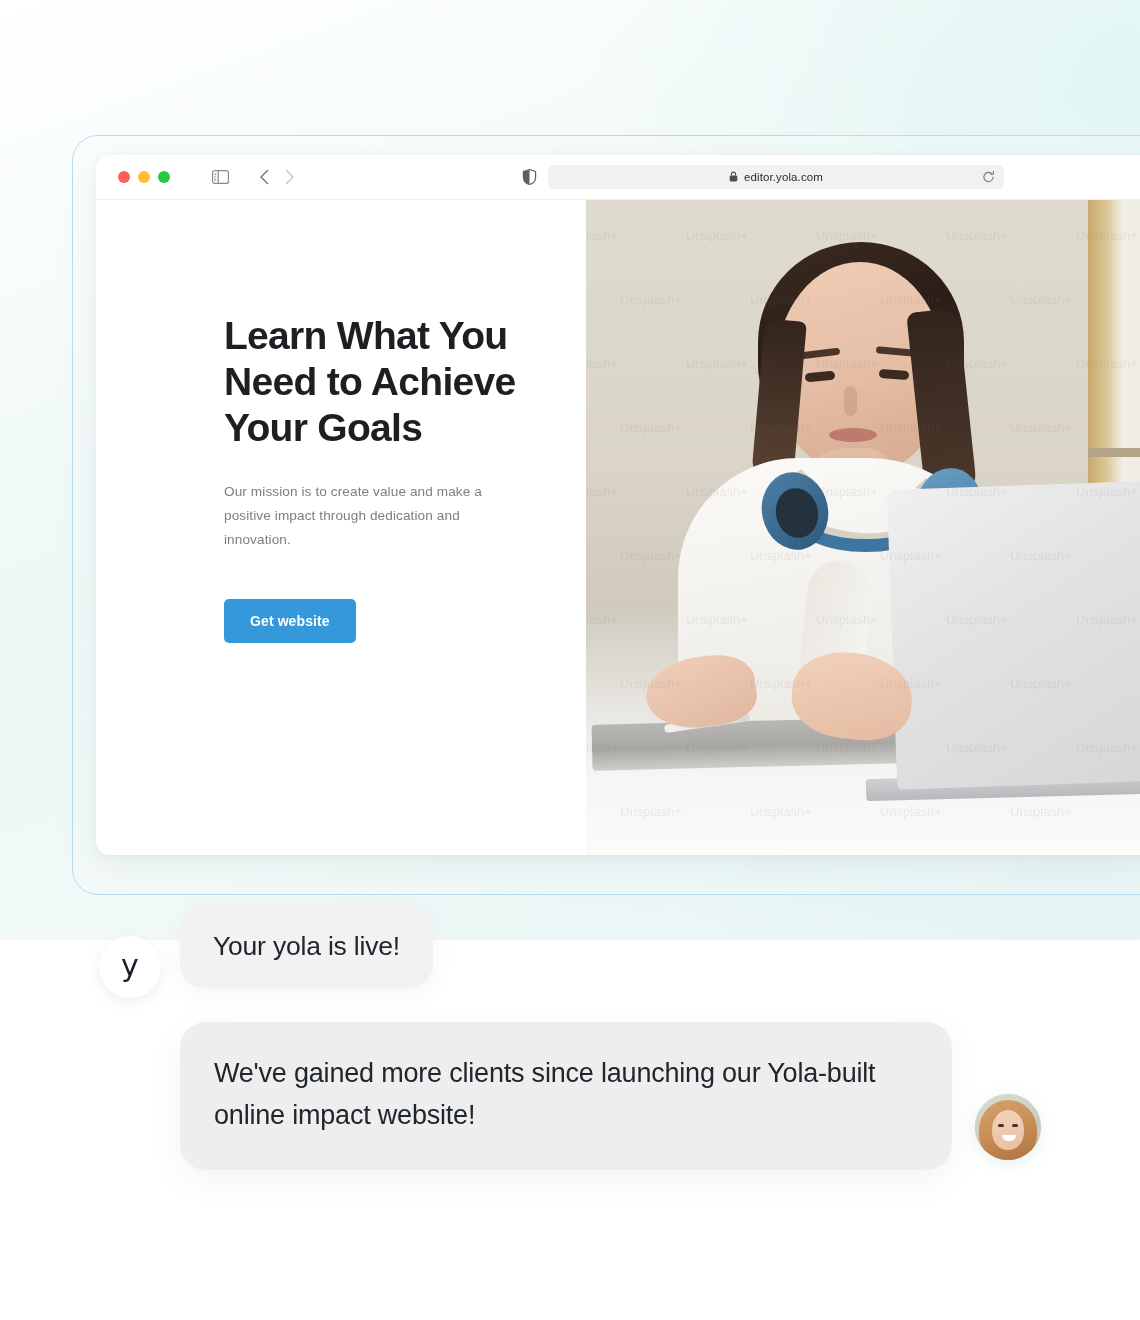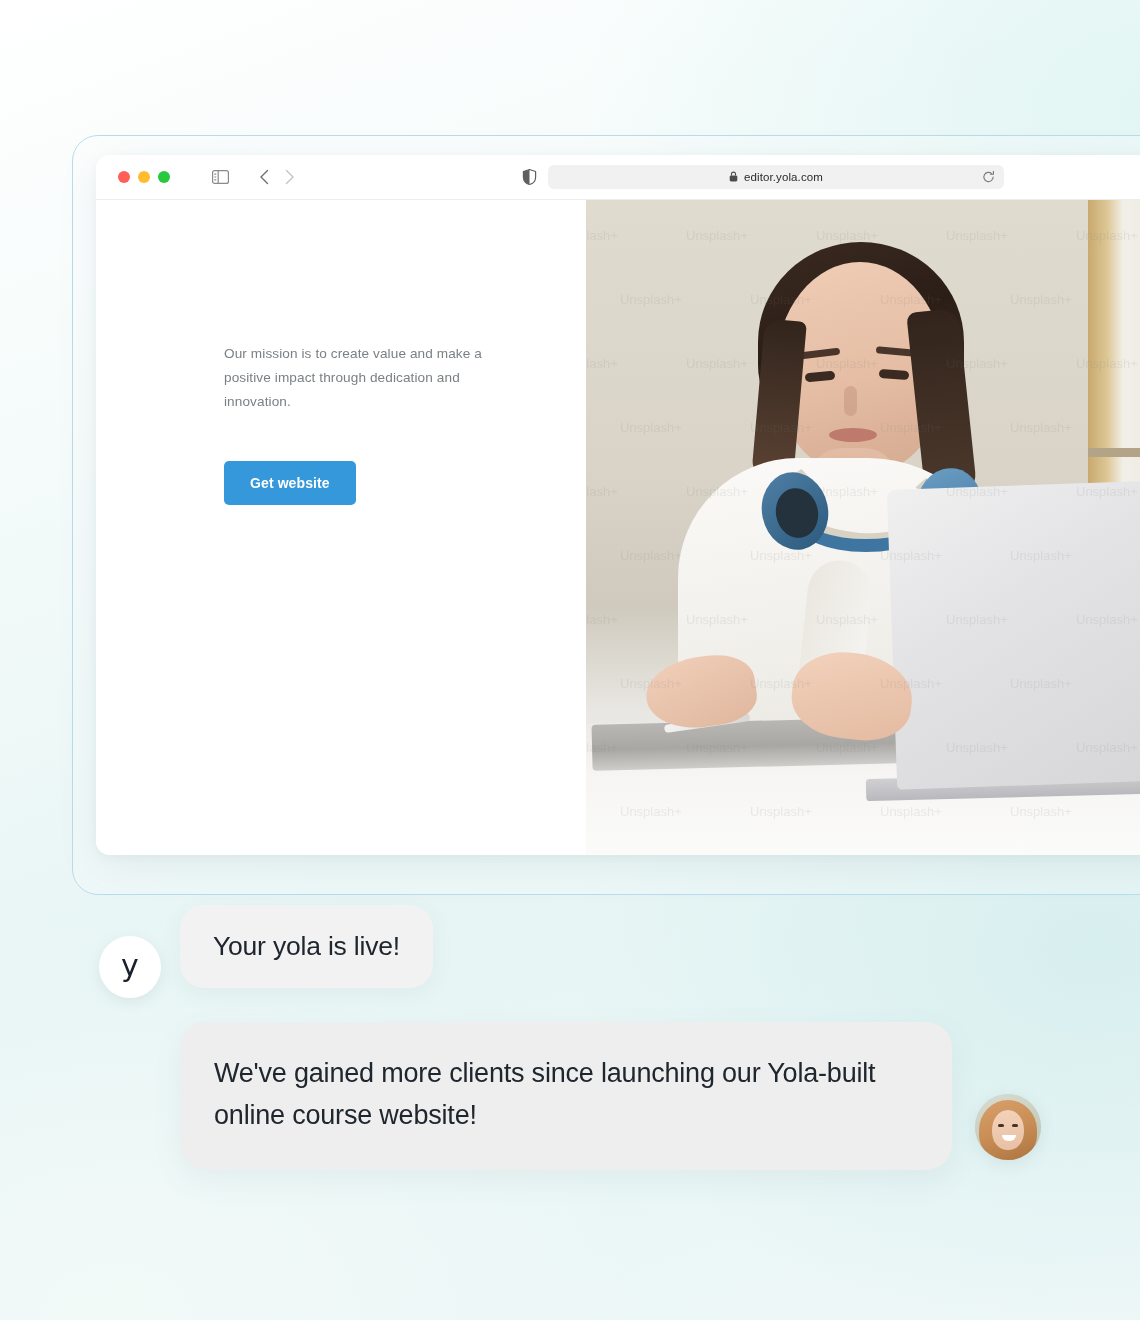--- a/index.html
+++ b/index.html
@@ -7,21 +7,21 @@
   html, body {
     width: 1140px;
     height: 1320px;
     overflow: hidden;
     font-family: "Liberation Sans", sans-serif;
   }
 
   #stage {
     position: relative;
     width: 1140px;
-    height: 1320px;
+    height: 940px;
     background:
       radial-gradient(ellipse 900px 700px at 100% 8%,  #e2f6f4 0%, rgba(226,246,244,0) 62%),
       radial-gradient(ellipse 800px 600px at 96% 72%,  #d8efef 0%, rgba(216,239,239,0) 65%),
       radial-gradient(ellipse 900px 700px at 10% 100%, #f2faf8 0%, rgba(242,250,248,0) 60%),
       linear-gradient(160deg, #ffffff 0%, #f4fbfa 28%, #e6f5f4 60%, #eef7f8 100%);
   }
 
   
   #outer-frame {
     position: absolute;
@@ -413,20 +413,21 @@
             <path d="M12 7a5 5 0 11-1.6-3.7" stroke="#7c7c80" stroke-width="1.25" stroke-linecap="round" fill="none"></path>
             <path d="M12.3 0.9v3.1H9.2" stroke="#7c7c80" stroke-width="1.25" stroke-linecap="round" stroke-linejoin="round" fill="none"></path>
           </svg>
         </span>
       </div>
     </div>
 
     <div id="page-body">
 
       <div id="hero-left">
+        <h1 id="hero-title">Learn What You Need to Achieve Your Goals</h1>
         <p id="hero-subtitle">Our mission is to create value and make a positive impact through dedication and innovation.</p>
 
 
         <button id="cta-button">Get website</button>
       </div>
 
       <div id="hero-photo">
         <div id="shelf"></div>
         <div id="shelf-line"></div>
 
@@ -515,21 +516,21 @@
 
     <div id="avatar-logo">
       <span id="avatar-logo-text">y</span>
     </div>
 
     <div id="bubble-live">
       <div id="bubble-live-text">Your yola is live!</div>
     </div>
 
     <div id="bubble-testimonial">
-      <div id="bubble-testimonial-text">We've gained more clients since launching our Yola-built online course website!</div>
+      <div id="bubble-testimonial-text">We've gained more clients since launching our Yola-built online impact website!</div>
     </div>
 
     <div id="avatar-person">
       <div id="ap-bg"></div>
       <div id="ap-hair"></div>
       <div id="ap-face"></div>
       <div class="ap-eye" id="ap-eye-l"></div>
       <div class="ap-eye" id="ap-eye-r"></div>
       <div id="ap-smile"></div>
     </div>

